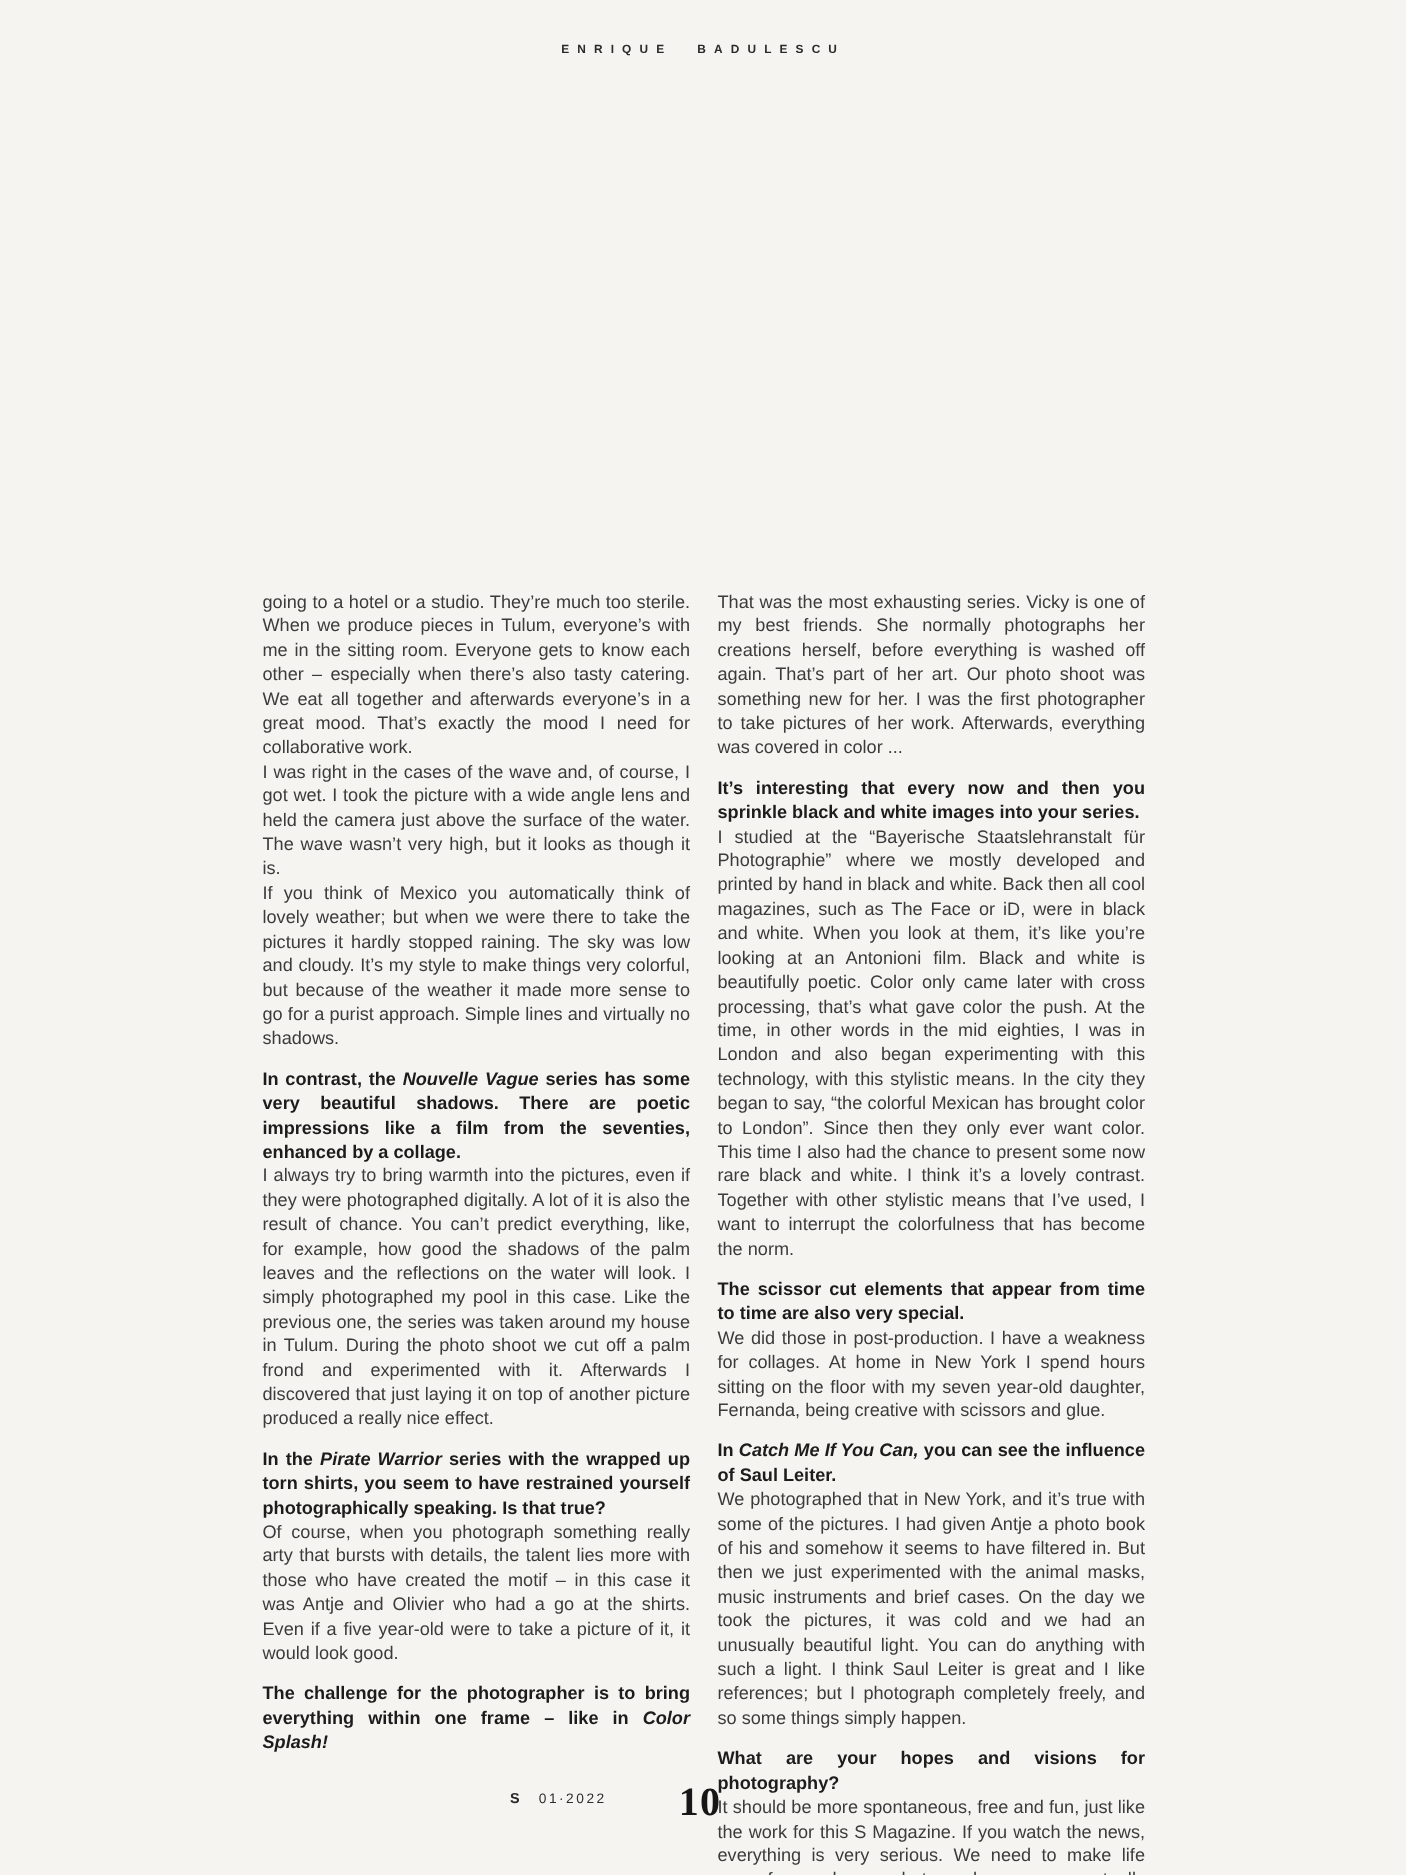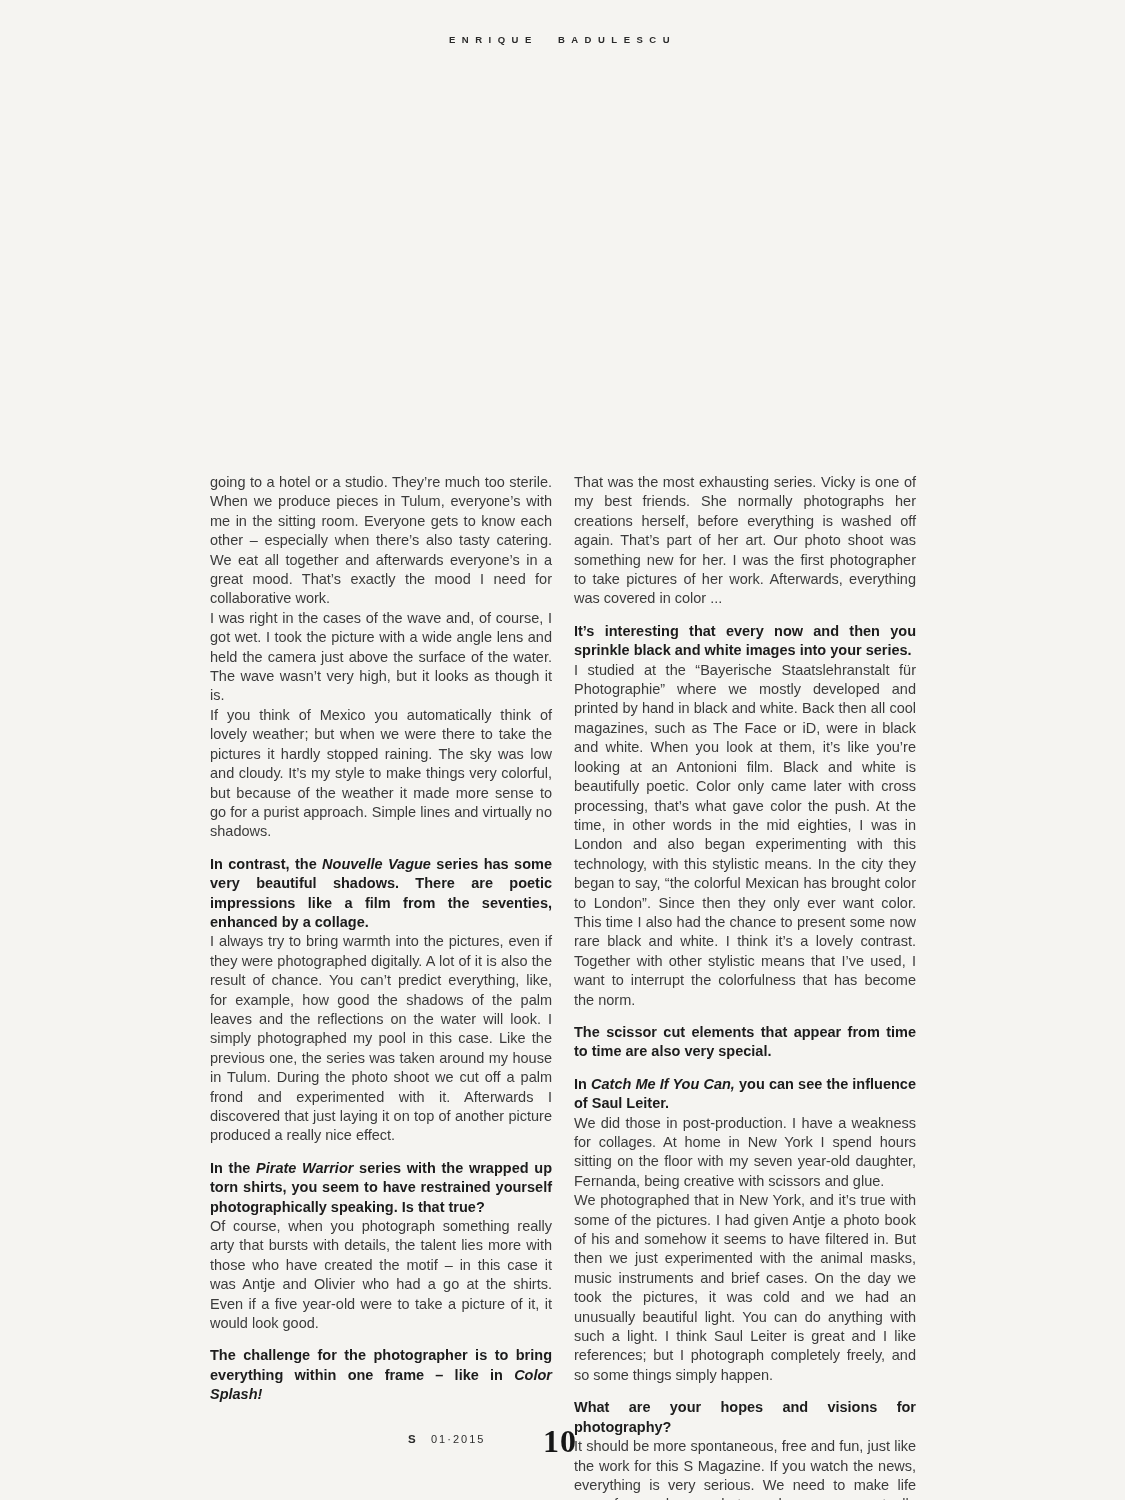--- a/index.html
+++ b/index.html
@@ -84,25 +84,25 @@
       <p class="para answer"><span>I always try to bring warmth into the pictures, even if they were photographed digitally. A lot of it is also the result of chance. You can’t predict everything, like, for example, how good the shadows of the palm leaves and the reflections on the water will look. I simply photographed my pool in this case. Like the previous one, the series was taken around my house in Tulum. During the photo shoot we cut off a palm frond and experimented with it. Afterwards I discovered that just laying it on top of another picture produced a really nice effect.</span></p>
       <p class="para question"><span>In the </span><span class="it">Pirate Warrior</span><span> series with the wrapped up torn shirts, you seem to have restrained yourself photographically speaking. Is that true?</span></p>
       <p class="para answer"><span>Of course, when you photograph something really arty that bursts with details, the talent lies more with those who have created the motif – in this case it was Antje and Olivier who had a go at the shirts. Even if a five year-old were to take a picture of it, it would look good.</span></p>
       <p class="para question"><span>The challenge for the photographer is to bring everything within one frame – like in </span><span class="it">Color Splash!</span></p>
     </div>
   <div class="col">
       <p class="para answer"><span>That was the most exhausting series. Vicky is one of my best friends. She normally photographs her creations herself, before everything is washed off again. That’s part of her art. Our photo shoot was something new for her. I was the first photographer to take pictures of her work. Afterwards, everything was covered in color ...</span></p>
       <p class="para question"><span>It’s interesting that every now and then you sprinkle black and white images into your series.</span></p>
       <p class="para answer"><span>I studied at the “Bayerische Staatslehranstalt für Photographie” where we mostly developed and printed by hand in black and white. Back then all cool magazines, such as The Face or iD, were in black and white. When you look at them, it’s like you’re looking at an Antonioni film. Black and white is beautifully poetic. Color only came later with cross processing, that’s what gave color the push. At the time, in other words in the mid eighties, I was in London and also began experimenting with this technology, with this stylistic means. In the city they began to say, “the colorful Mexican has brought color to London”. Since then they only ever want color. This time I also had the chance to present some now rare black and white. I think it’s a lovely contrast. Together with other stylistic means that I’ve used, I want to interrupt the colorfulness that has become the norm.</span></p>
       <p class="para question"><span>The scissor cut elements that appear from time to time are also very special.</span></p>
+      <p class="para answer"><span>We did those in post-production. I have a weakness for collages. At home in New York I spend hours sitting on the floor with my seven year-old daughter, Fernanda, being creative with scissors and glue.</span></p>
       <p class="para question"><span>In </span><span class="it">Catch Me If You Can,</span><span> you can see the influence of Saul Leiter.</span></p>
-      <p class="para answer"><span>We did those in post-production. I have a weakness for collages. At home in New York I spend hours sitting on the floor with my seven year-old daughter, Fernanda, being creative with scissors and glue.</span></p>
       <p class="para answer"><span>We photographed that in New York, and it’s true with some of the pictures. I had given Antje a photo book of his and somehow it seems to have filtered in. But then we just experimented with the animal masks, music instruments and brief cases. On the day we took the pictures, it was cold and we had an unusually beautiful light. You can do anything with such a light. I think Saul Leiter is great and I like references; but I photograph completely freely, and so some things simply happen.</span></p>
       <p class="para question"><span>What are your hopes and visions for photography?</span></p>
       <p class="para answer"><span>It should be more spontaneous, free and fun, just like the work for this S Magazine. If you watch the news, everything is very serious. We need to make life more fun, and as a photographer you can actually manage to do so.</span></p>
     </div>
 </div>
 
 <div class="footer">
   <span class="mag-initial">S</span>
-  <span class="issue">01·2015</span>
+  <span class="issue">01·2022</span>
   <span class="page-number">10</span>
 </div>
 
 </body></html>

